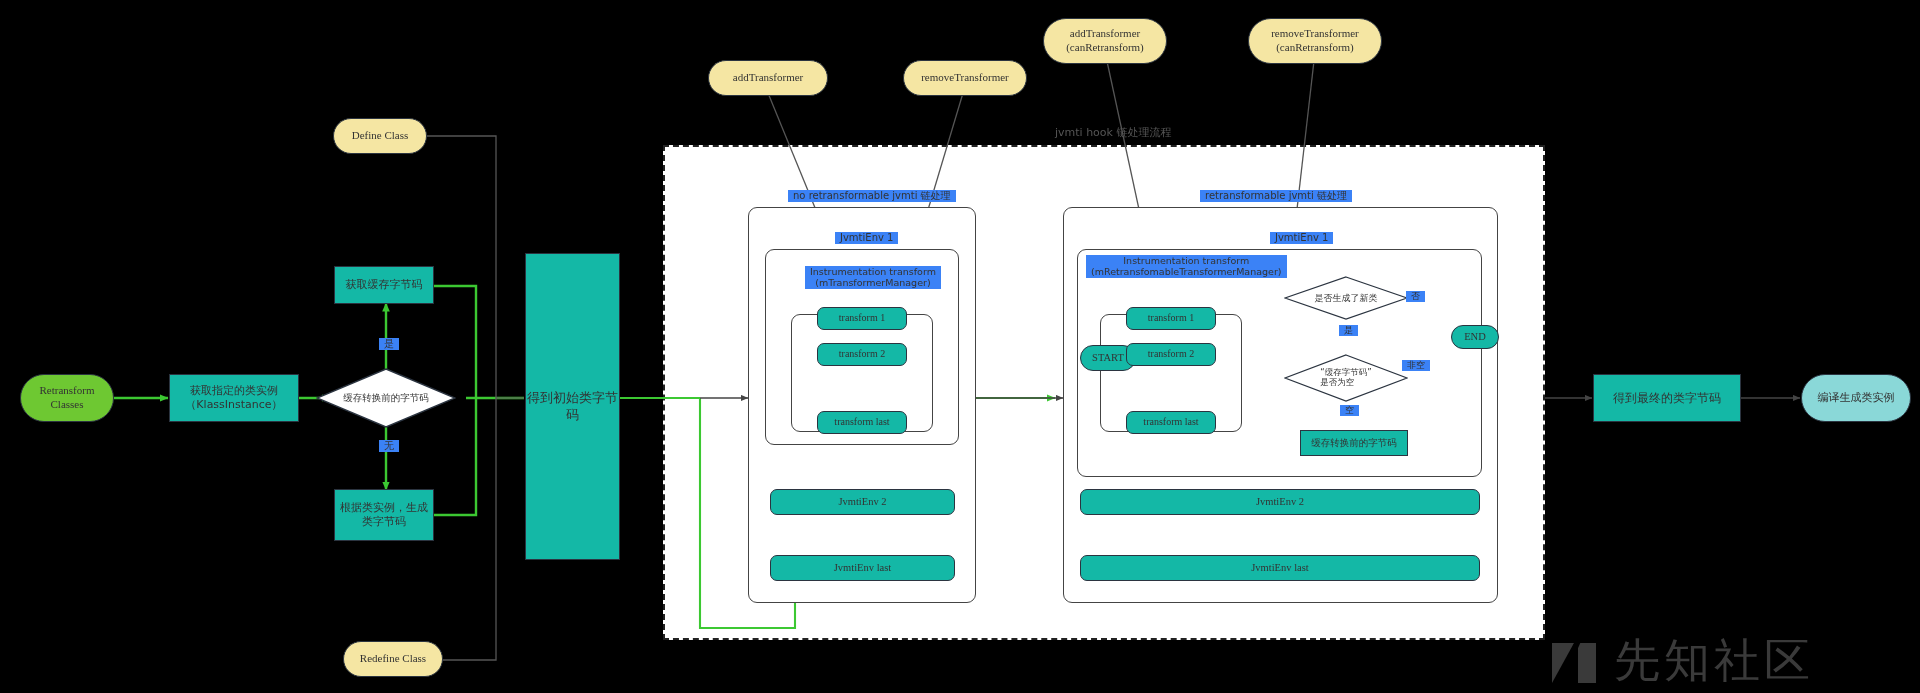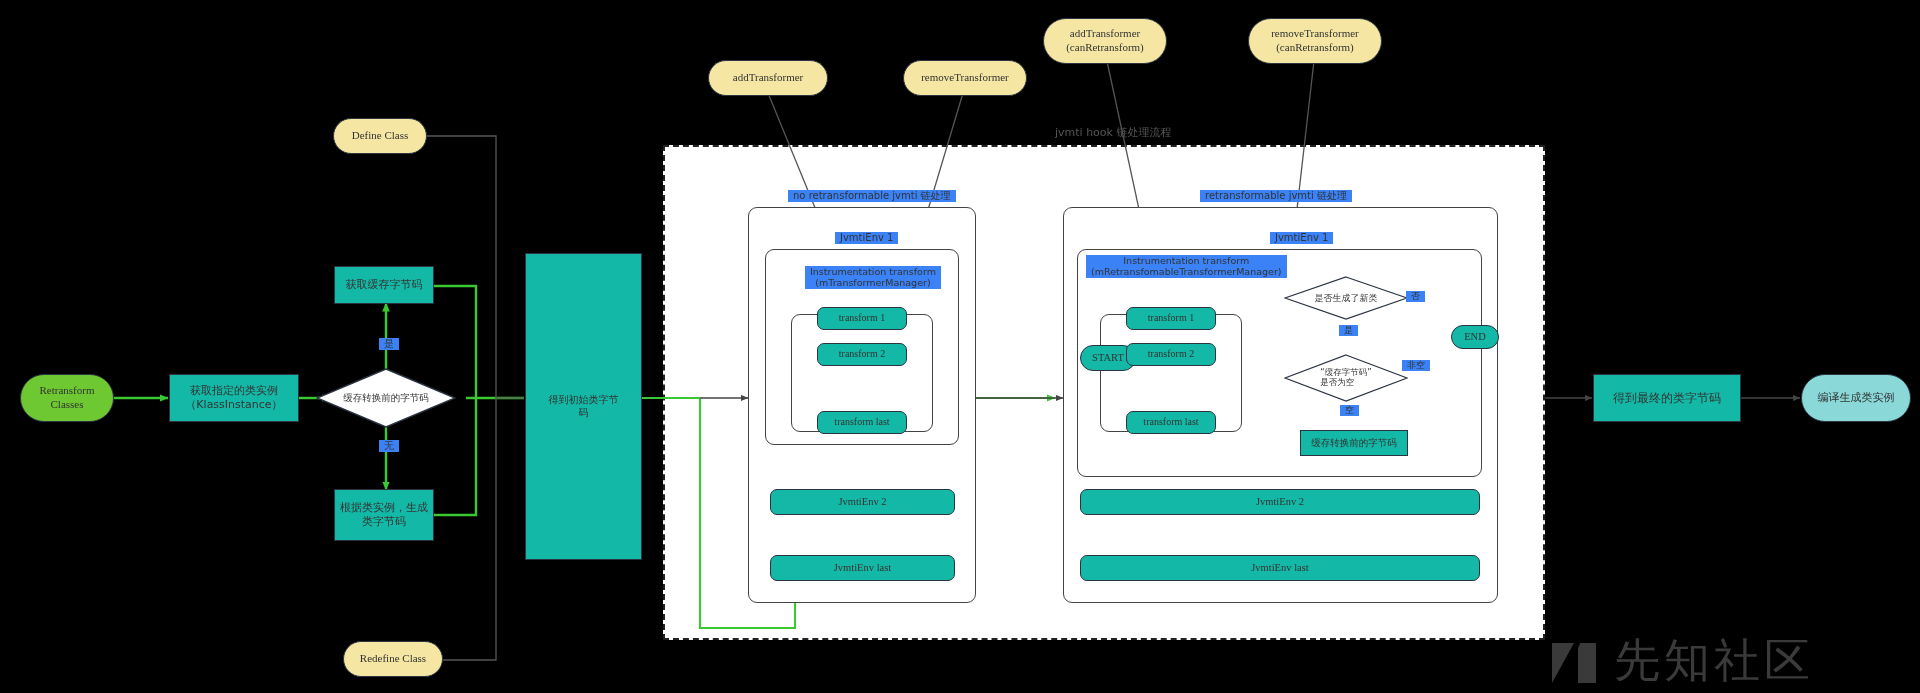--- a/index.html
+++ b/index.html
@@ -146,21 +146,21 @@
                 align-items:center;justify-content:center;font-size:9.5px;color:#333;">缓存转换前的字节码</div>
   </div>
   <div class="lbl cn" style="left:379px;top:338px;font-size:10px;">是</div>
   <div class="lbl cn" style="left:379px;top:440px;font-size:10px;">无</div>
 
   <div class="node wbox cn" style="left:334px;top:266px;width:100px;height:38px;font-size:11px;">获取缓存字节码</div>
 
   <div class="node wbox cn" style="left:334px;top:489px;width:100px;height:52px;font-size:11px;white-space:pre-line;">根据类实例，生成
 类字节码</div>
 
-  <div class="node wbox cn" style="left:525px;top:253px;width:117px;height:307px;font-size:10px;white-space:pre-line;">得到初始类字节
+  <div class="node wbox cn" style="left:525px;top:253px;width:95px;height:307px;font-size:13px;white-space:pre-line;">得到初始类字节
 码</div>
 
   <div class="node yellow rnd" style="left:333px;top:118px;width:94px;height:36px;font-size:11px;">Define Class</div>
   <div class="node yellow rnd" style="left:343px;top:641px;width:100px;height:36px;font-size:11px;">Redefine Class</div>
 
   <div class="node yellow rnd" style="left:708px;top:60px;width:120px;height:36px;font-size:11px;">addTransformer</div>
   <div class="node yellow rnd" style="left:903px;top:60px;width:124px;height:36px;font-size:11px;">removeTransformer</div>
   <div class="node yellow rnd" style="left:1043px;top:18px;width:124px;height:46px;font-size:11px;white-space:pre-line;">addTransformer
 (canRetransform)</div>
   <div class="node yellow rnd" style="left:1248px;top:18px;width:134px;height:46px;font-size:11px;white-space:pre-line;">removeTransformer

